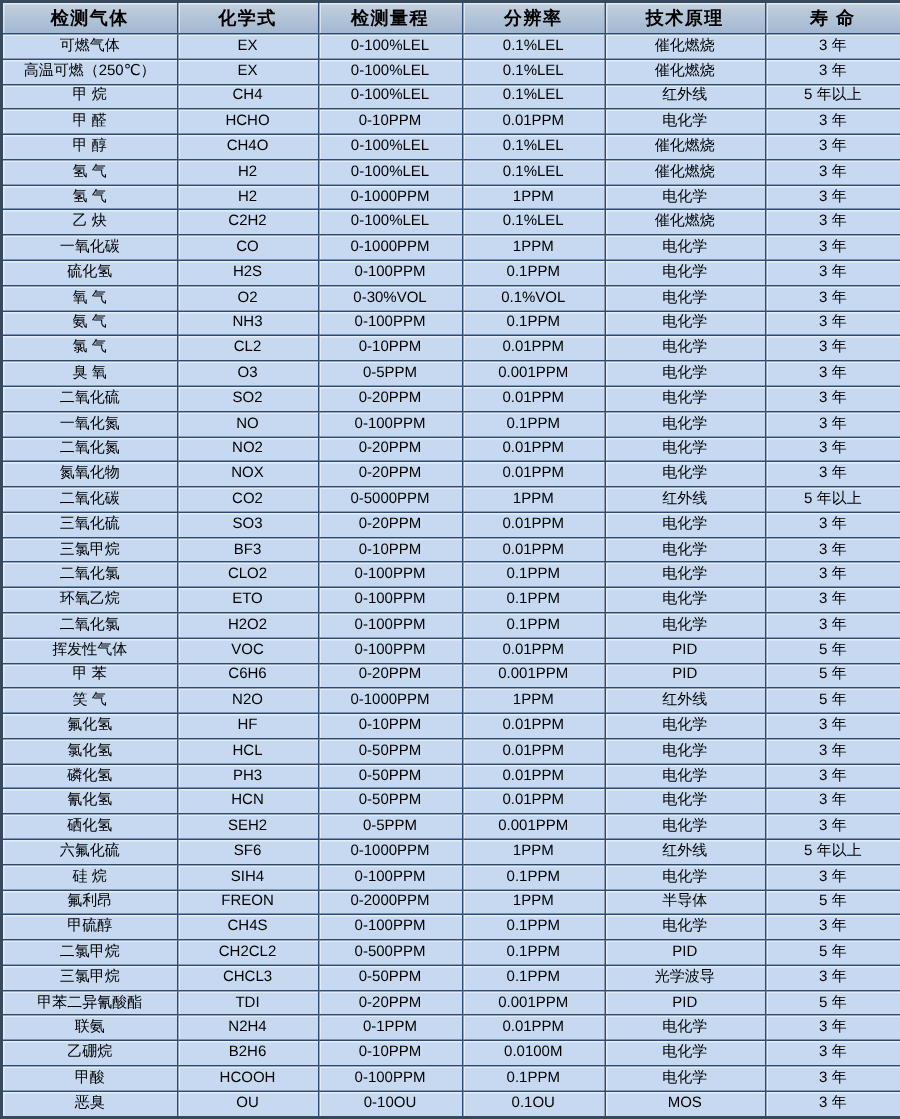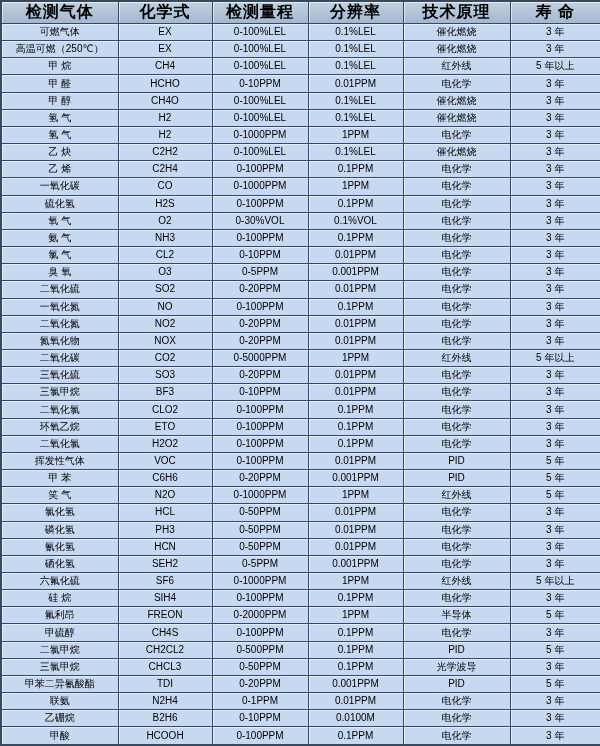--- a/index.html
+++ b/index.html
@@ -12,21 +12,21 @@
   .spec-table th,.spec-table td{
     border:1px solid #2c4a72;
     text-align:center;vertical-align:middle;
     padding:0 2px;margin:0;
     color:#000000;
     overflow:hidden;white-space:pre;
     box-shadow:inset 1px 1px 0 rgba(255,255,255,0.55);
   }
   .spec-table thead th{
     background:linear-gradient(#c3d0de,#a2b8d1);
-    font-size:16px;font-weight:bold;letter-spacing:1px;
+    font-size:12px;font-weight:bold;letter-spacing:1px;
     height:20px;
   }
   .spec-table tbody td{
     background:#c6d9f0;
     font-size:10px;line-height:1;
   }
   col.c-gas{width:117px}
   col.c-formula{width:94px}
   col.c-range{width:96px}
   col.c-resolution{width:95px}
@@ -114,28 +114,20 @@
       </tr>
       <tr>
         <td>乙 炔</td>
         <td>C2H2</td>
         <td>0-100%LEL</td>
         <td>0.1%LEL</td>
         <td>催化燃烧</td>
         <td>3 年</td>
       </tr>
       <tr>
-        <td>乙 烯</td>
-        <td>C2H4</td>
-        <td>0-100PPM</td>
-        <td>0.1PPM</td>
-        <td>电化学</td>
-        <td>3 年</td>
-      </tr>
-      <tr>
         <td>一氧化碳</td>
         <td>CO</td>
         <td>0-1000PPM</td>
         <td>1PPM</td>
         <td>电化学</td>
         <td>3 年</td>
       </tr>
       <tr>
         <td>硫化氢</td>
         <td>H2S</td>
@@ -274,20 +266,28 @@
       </tr>
       <tr>
         <td>笑 气</td>
         <td>N2O</td>
         <td>0-1000PPM</td>
         <td>1PPM</td>
         <td>红外线</td>
         <td>5 年</td>
       </tr>
       <tr>
+        <td>氟化氢</td>
+        <td>HF</td>
+        <td>0-10PPM</td>
+        <td>0.01PPM</td>
+        <td>电化学</td>
+        <td>3 年</td>
+      </tr>
+      <tr>
         <td>氯化氢</td>
         <td>HCL</td>
         <td>0-50PPM</td>
         <td>0.01PPM</td>
         <td>电化学</td>
         <td>3 年</td>
       </tr>
       <tr>
         <td>磷化氢</td>
         <td>PH3</td>
@@ -385,14 +385,22 @@
         <td>3 年</td>
       </tr>
       <tr>
         <td>甲酸</td>
         <td>HCOOH</td>
         <td>0-100PPM</td>
         <td>0.1PPM</td>
         <td>电化学</td>
         <td>3 年</td>
       </tr>
+      <tr>
+        <td>恶臭</td>
+        <td>OU</td>
+        <td>0-10OU</td>
+        <td>0.1OU</td>
+        <td>MOS</td>
+        <td>3 年</td>
+      </tr>
     </tbody>
 </table>
 
 </body></html>

